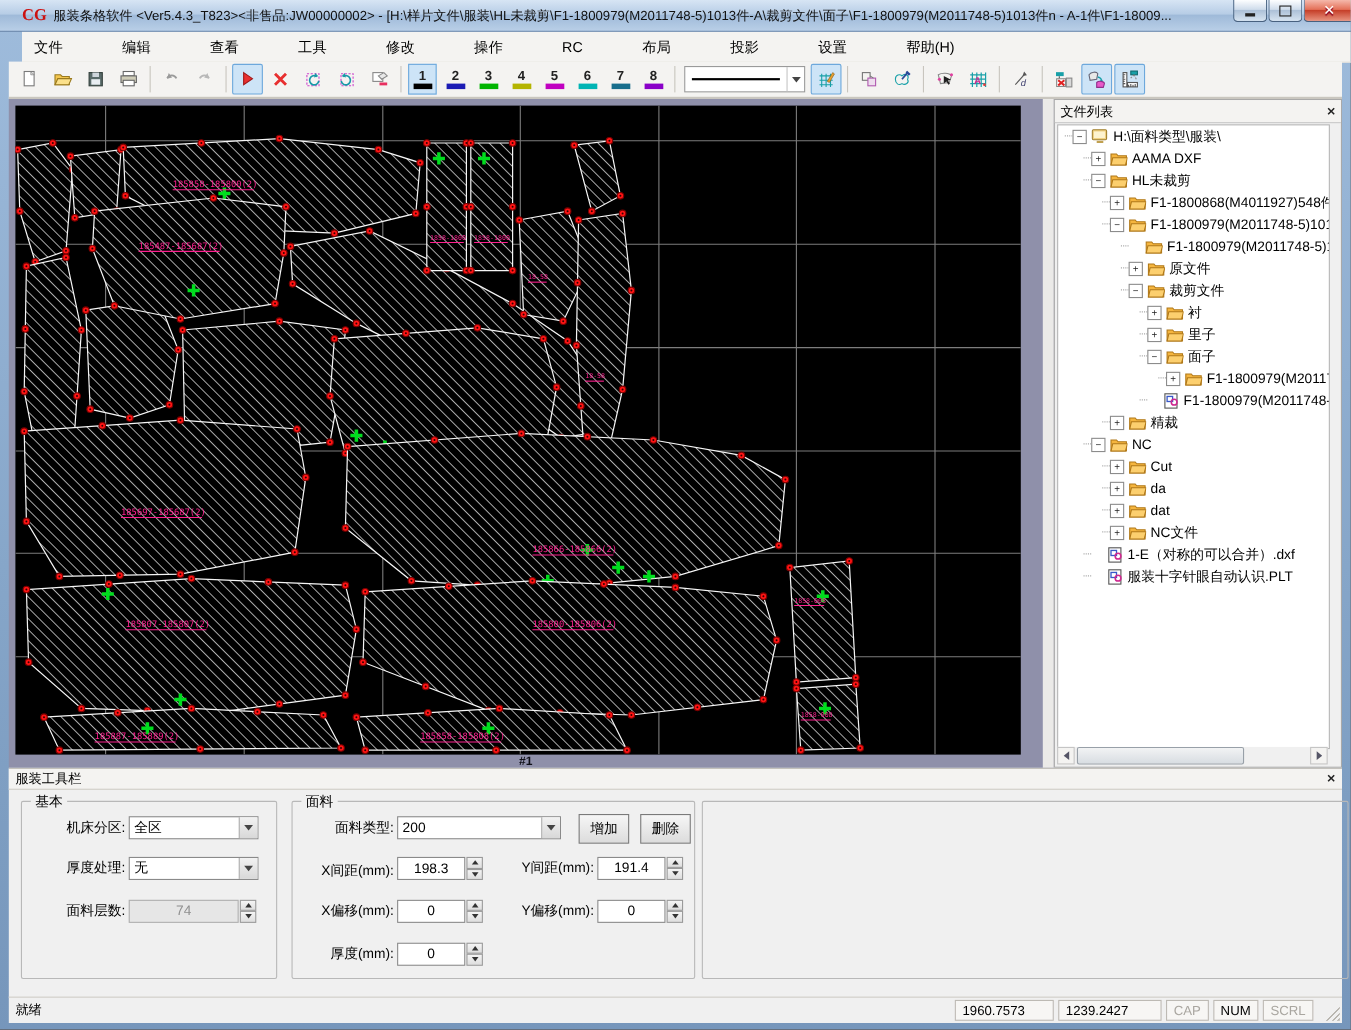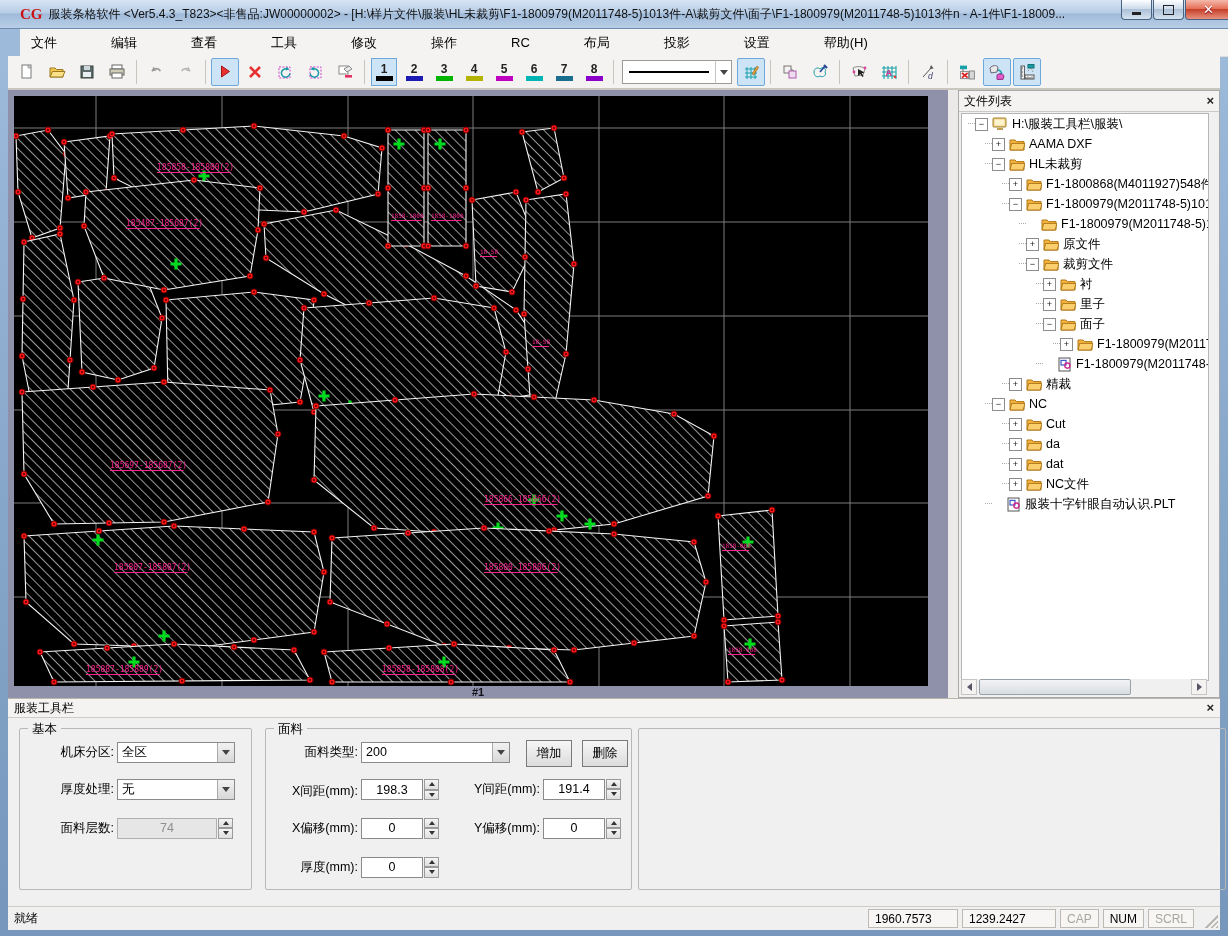--- a/index.html
+++ b/index.html
@@ -747,21 +747,21 @@
         <div class="trow" style="padding-left: 6px;">
           <span class="tdots"></span>
           <span class="texp">−</span>
           <span class="ticon">
             <svg width="16" height="14" viewBox="0 0 16 14">
               <rect x="1" y="1" width="13" height="9" rx="1" fill="#f0d080" stroke="#a08030"></rect>
               <rect x="2.5" y="2.5" width="10" height="6" fill="#fdf3cf"></rect>
               <rect x="5" y="11" width="6" height="2" fill="#c0a050"></rect>
             </svg>
           </span>
-          <span>H:\服装工具栏\服装\</span>
+          <span>H:\面料类型\服装\</span>
         </div>
         <div class="trow" style="padding-left: 23px;">
           <span class="tdots"></span>
           <span class="texp">+</span>
           <span class="ticon">
             <svg width="16" height="13" viewBox="0 0 16 13">
               <path d="M1 2 h5 l1.4 1.6 H15 V12 H1z" fill="#f5b53e" stroke="#b07818"></path>
               <path d="M1 12 2.6 5.4 H16 L14.2 12z" fill="#fccf6e" stroke="#b07818"></path>
             </svg>
           </span>
@@ -947,20 +947,32 @@
         <div class="trow" style="padding-left: 40px;">
           <span class="tdots"></span>
           <span class="texp">+</span>
           <span class="ticon">
             <svg width="16" height="13" viewBox="0 0 16 13">
               <path d="M1 2 h5 l1.4 1.6 H15 V12 H1z" fill="#f5b53e" stroke="#b07818"></path>
               <path d="M1 12 2.6 5.4 H16 L14.2 12z" fill="#fccf6e" stroke="#b07818"></path>
             </svg>
           </span>
           <span>NC文件</span>
+        </div>
+        <div class="trow" style="padding-left: 23px;">
+          <span class="tdots"></span>
+          <span style="width:15px;flex:none;"></span>
+          <span class="ticon">
+            <svg width="14" height="15" viewBox="0 0 14 15">
+              <rect x="1" y="1" width="11" height="13" fill="#fff" stroke="#555"></rect>
+              <rect x="3" y="3.4" width="5" height="4.6" fill="none" stroke="#3858c8" stroke-width="1.2"></rect>
+              <circle cx="9.4" cy="8.6" r="2.6" fill="none" stroke="#d02890" stroke-width="1.4"></circle>
+            </svg>
+          </span>
+          <span>1-E（对称的可以合并）.dxf</span>
         </div>
         <div class="trow" style="padding-left: 23px;">
           <span class="tdots"></span>
           <span style="width:15px;flex:none;"></span>
           <span class="ticon">
             <svg width="14" height="15" viewBox="0 0 14 15">
               <rect x="1" y="1" width="11" height="13" fill="#fff" stroke="#555"></rect>
               <rect x="3" y="3.4" width="5" height="4.6" fill="none" stroke="#3858c8" stroke-width="1.2"></rect>
               <circle cx="9.4" cy="8.6" r="2.6" fill="none" stroke="#d02890" stroke-width="1.4"></circle>
             </svg>

